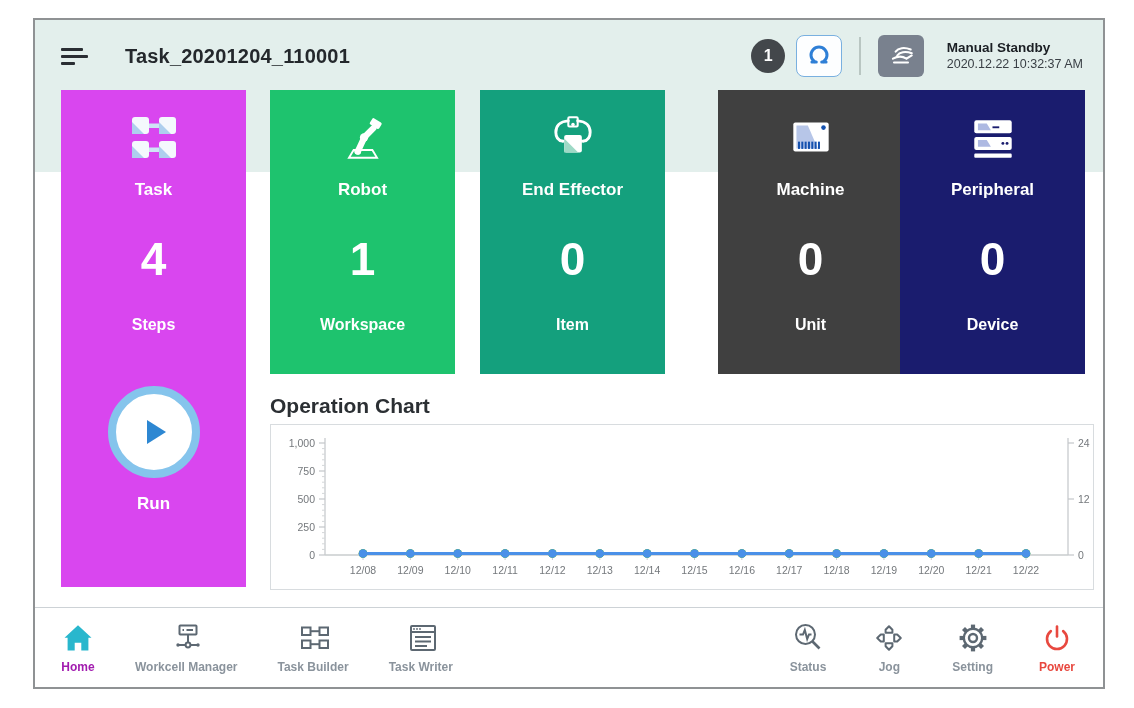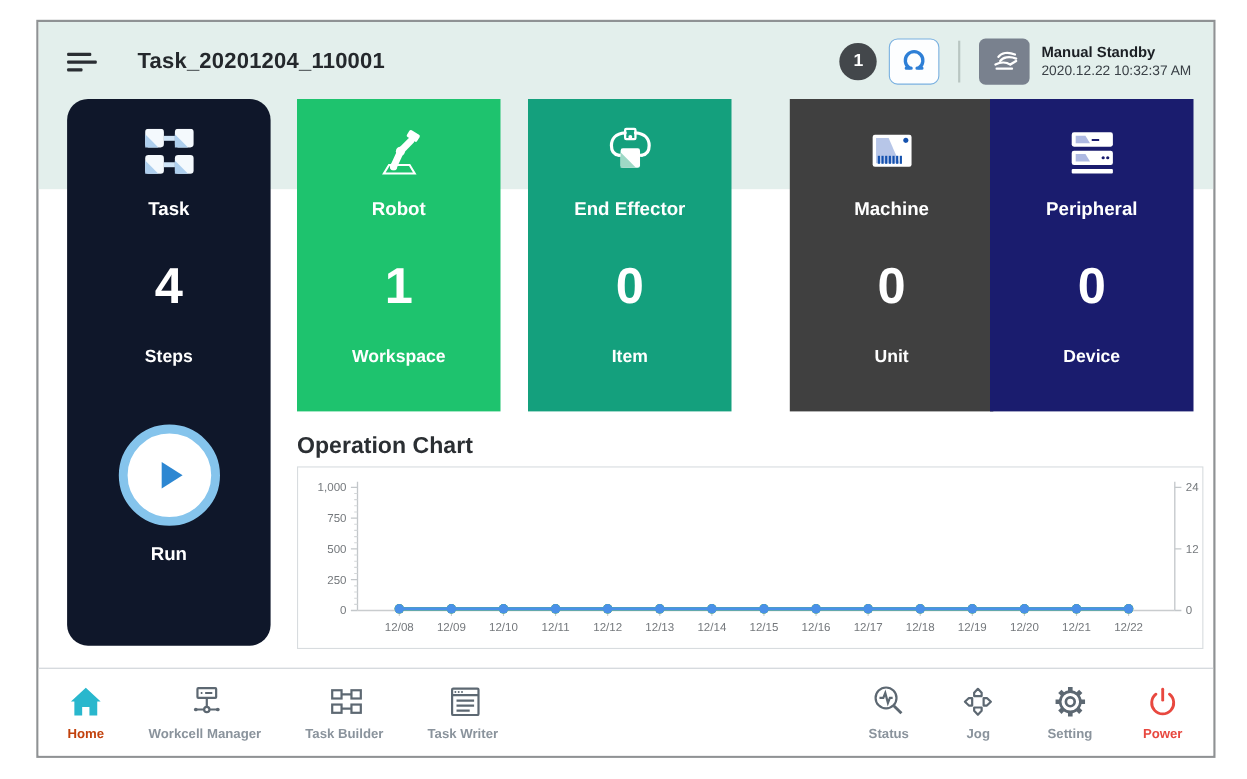--- a/index.html
+++ b/index.html
@@ -11,21 +11,21 @@
   .hamburger .b{height:3px;background:#2a2e33;border-radius:1px;}
   .hamburger .b1{width:22px;}
   .hamburger .b2{width:27px;}
   .hamburger .b3{width:14px;}
   .page-title{margin-left:34px;font-size:20px;font-weight:bold;color:#24282c;letter-spacing:.2px;}
   .header-right{margin-left:auto;display:flex;align-items:center;gap:11px;}
   .badge{width:34px;height:34px;border-radius:50%;background:#43474b;color:#fff;font-size:16px;font-weight:bold;display:flex;align-items:center;justify-content:center;}
   .recov-btn{width:46px;height:42px;border-radius:8px;border:1.5px solid #79b0e0;background:#fdfeff;display:flex;align-items:center;justify-content:center;cursor:pointer;}
   .vdivider{width:1.5px;height:38px;background:#b9c6c2;margin:0 6px;}
   .mode-tile{width:46px;height:42px;border-radius:6px;background:#79818e;display:flex;align-items:center;justify-content:center;cursor:pointer;}
-  .mode-text{margin-left:0;line-height:1.25;}
+  .mode-text{margin-left:12px;line-height:1.25;}
   .mode-label{font-size:13.5px;font-weight:bold;color:#1b1f24;}
   .mode-time{font-size:12.5px;color:#3a4046;}
   .card{position:absolute;top:70px;width:185px;height:284px;display:flex;flex-direction:column;align-items:center;color:#fff;cursor:pointer;}
   .card.tall{height:497px;}
   .card-icon{margin-top:20px;height:56px;display:flex;align-items:center;justify-content:center;}
   .card-label{margin-top:14px;font-size:17px;font-weight:bold;}
   .card-value{margin-top:32px;font-size:46px;font-weight:bold;}
   .card-unit{margin-top:30px;font-size:16px;font-weight:bold;}
   .run-wrap{margin-top:52px;display:flex;flex-direction:column;align-items:center;cursor:pointer;}
   .run-circle{width:92px;height:92px;border-radius:50%;background:#fff;border:8px solid #85c4ec;display:flex;align-items:center;justify-content:center;}
@@ -37,21 +37,21 @@
   .legend-dot{width:13px;height:13px;border-radius:50%;display:flex;align-items:center;justify-content:center;}
   .legend-dot-core{width:5px;height:5px;border-radius:50%;}
   .chart-box{position:absolute;left:235px;top:404px;width:824px;height:166px;border:1px solid #d8dcdf;background:#fff;}
   #opchart text{font-family:"Liberation Sans",sans-serif;}
   .bottom-nav{position:absolute;left:0;right:0;bottom:0;height:80px;border-top:1px solid #cdd2d6;background:#fff;display:flex;align-items:center;justify-content:space-between;padding:0 28px 0 26px;}
   .nav-group{display:flex;align-items:flex-end;}
   .nav-group.left{gap:40px;}
   .nav-group.right{gap:46px;}
   .nav-item{display:flex;flex-direction:column;align-items:center;gap:5px;cursor:pointer;}
   .nav-label{font-size:12px;font-weight:bold;color:#8a939c;white-space:nowrap;}
-  .nav-item.active .nav-label{color:#c2410c;}
+  .nav-item.active .nav-label{color:#a21caf;}
   .nav-item.power .nav-label{color:#e8483f;}
 </style>
 </head>
 <body>
 
 <div class="panel">
   <div class="header-band"></div>
 
   <div class="header-bar">
     <div class="hamburger">
@@ -79,21 +79,21 @@
           </g>
         </svg>
       </div>
       <div class="mode-text">
         <div class="mode-label">Manual Standby</div>
         <div class="mode-time">2020.12.22 10:32:37 AM</div>
       </div>
     </div>
   </div>
 
-  <div class="card tall" style="left: 26px; background-color: #0f172a; border-radius: 19px;">
+  <div class="card tall" style="left: 26px; background-color: #d946ef;">
     <div class="card-icon">
       <svg width="48" height="42" viewBox="0 0 48 42">
         <g>
           <rect x="19" y="6.5" width="10" height="4.5" fill="#cfe4f6"></rect>
           <rect x="2" y="0" width="17" height="17" rx="3" fill="#f4f9fd"></rect>
           <path d="M2 17 L2 5 L14 17 Z" fill="#aecfee"></path>
           <rect x="29" y="0" width="17" height="17" rx="3" fill="#f4f9fd"></rect>
           <path d="M29 17 L29 5 L41 17 Z" fill="#aecfee"></path>
         </g>
         <g>

